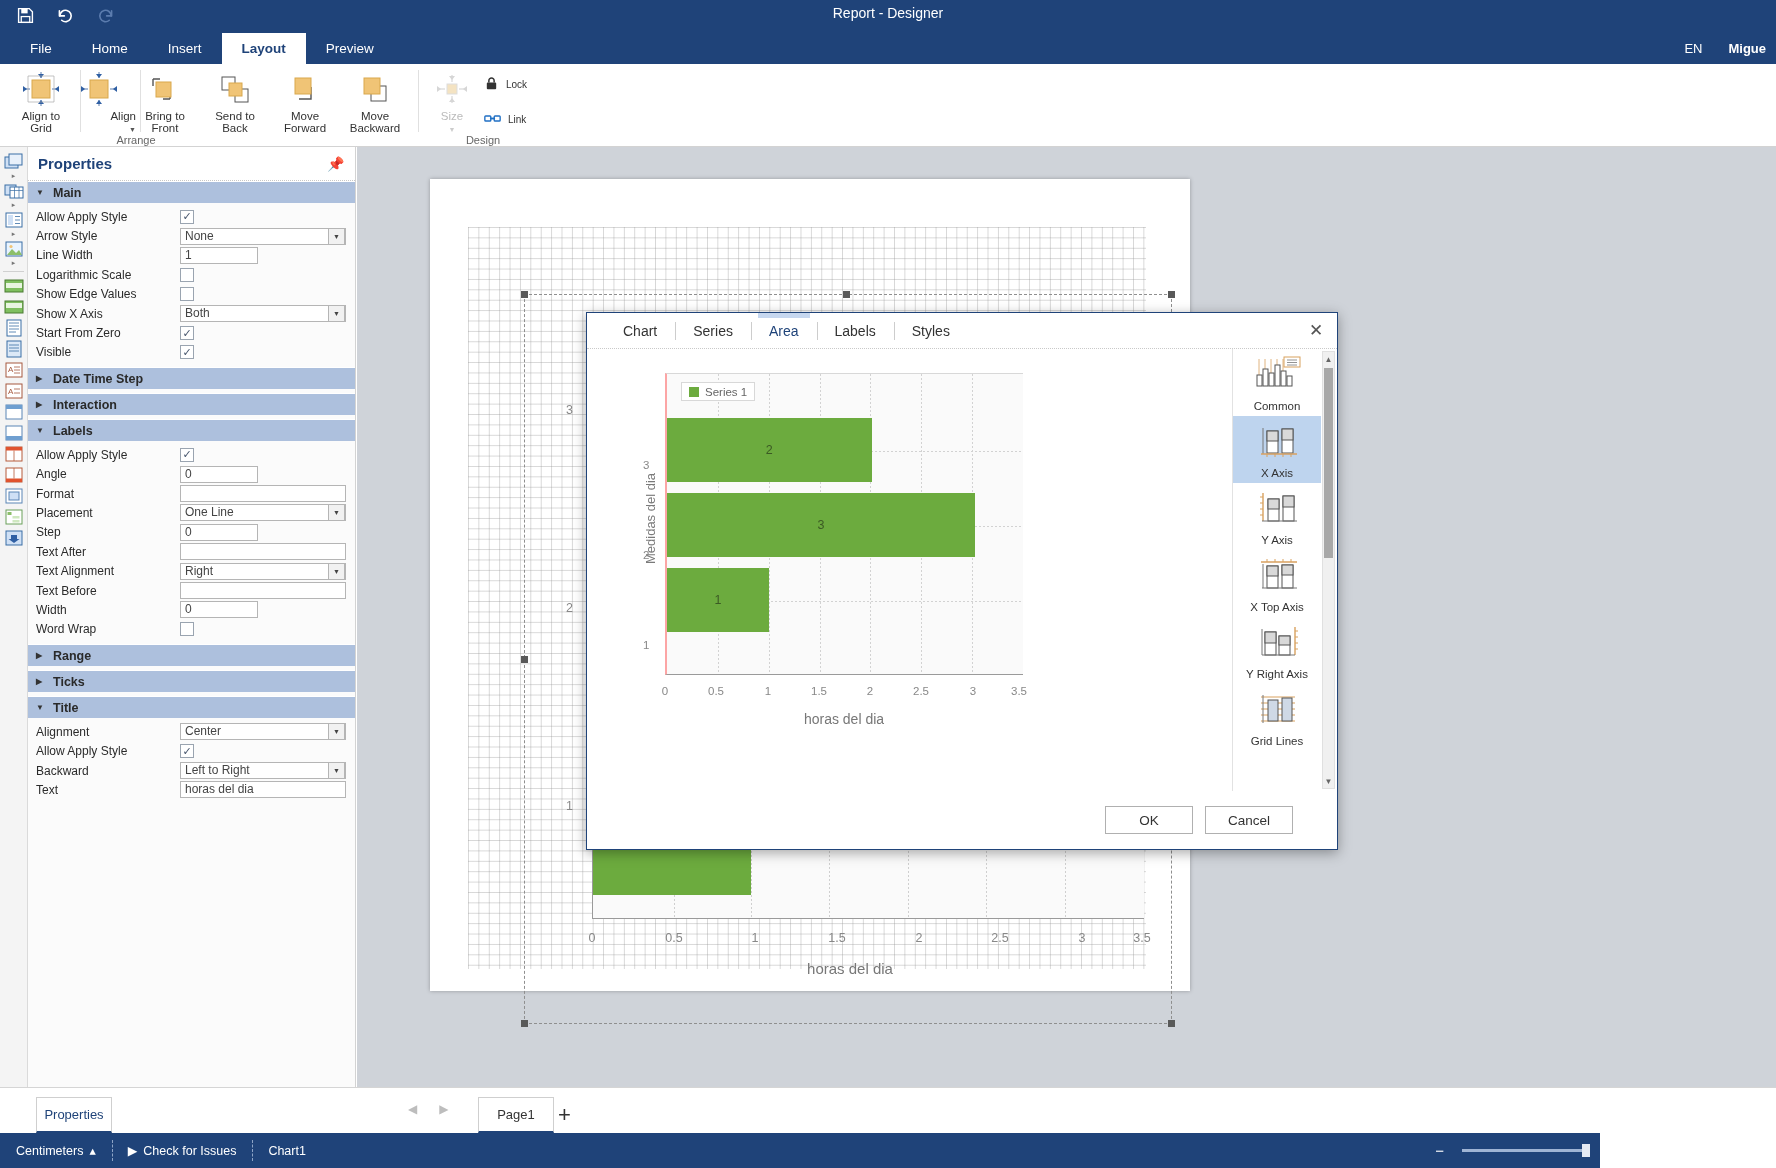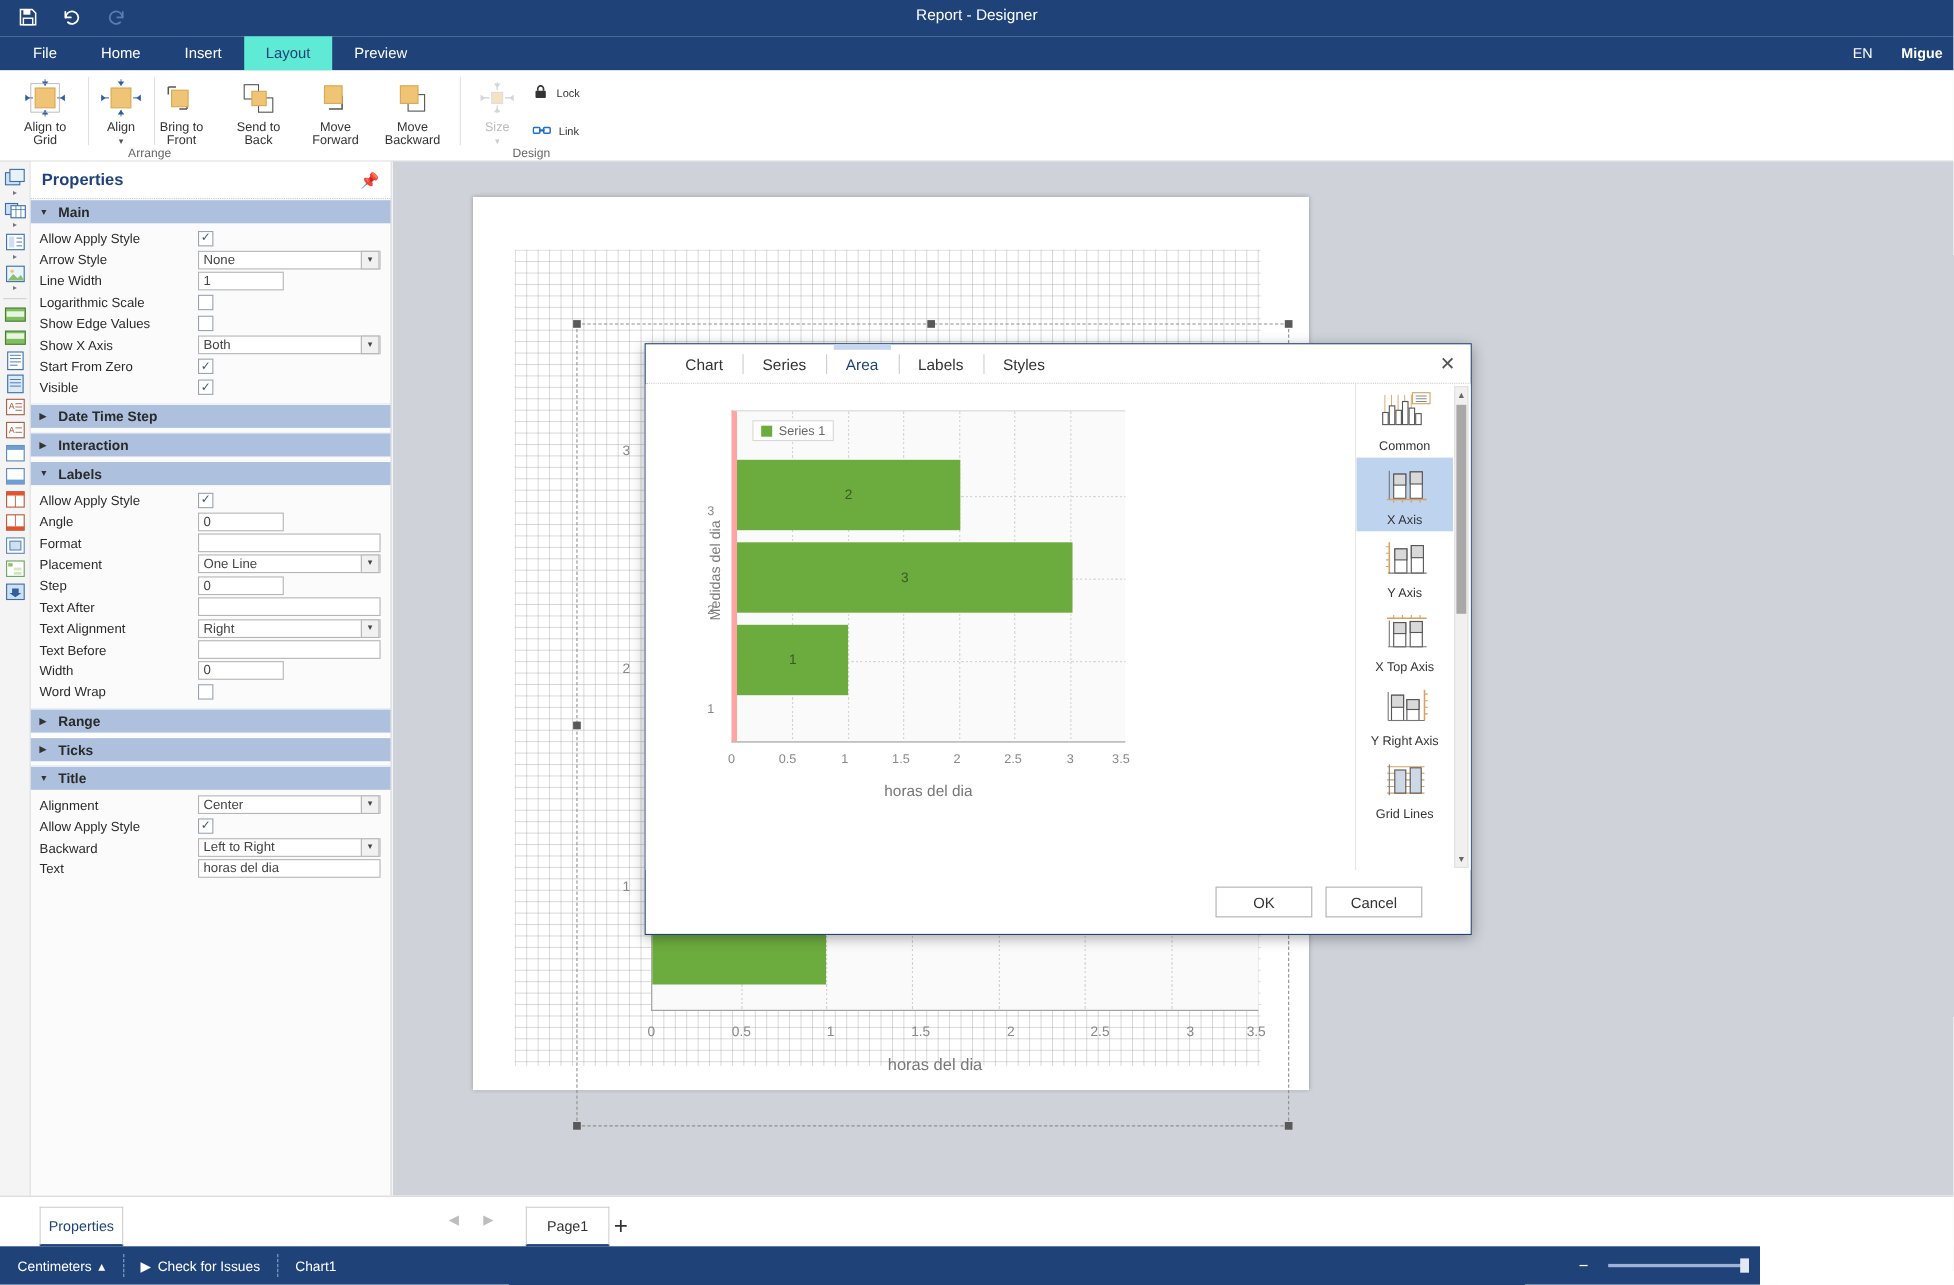--- a/index.html
+++ b/index.html
@@ -25,21 +25,21 @@
 
   
   .ribbon-tabs {
     position: absolute; top: 33px; left: 0; width: 1776px; height: 31px;
     background: #1f4379;
   }
   .rtab {
     position: relative; float: left; height: 31px; padding: 0 20px;
     line-height: 31px; font-size: 13.5px; color: #ffffff; cursor: default;
   }
-  .rtab.active { background: #5eead4; color: #1f4379; font-weight: normal; }
+  .rtab.active { background: #ffffff; color: #1f4379; font-weight: bold; }
   .tb-right { position: absolute; right: 0; top: 0; height: 31px;
               display: flex; align-items: center; gap: 26px; padding-right: 10px; justify-content: flex-end; }
   .tb-right span { color: #fff; font-size: 13px; }
   .tb-right .user { font-weight: bold; }
 
   
   .ribbon {
     position: absolute; top: 64px; left: 0; width: 1776px; height: 83px;
     background: #ffffff; border-bottom: 1px solid #d3d3d3;
   }
@@ -186,21 +186,21 @@
   }
   
   .dchart { position: absolute; left: 36px; top: 24px; width: 400px; height: 360px; }
   .dchart .yttl {
     position: absolute; left: -68px; top: 138px; width: 190px;
     transform: rotate(-90deg); transform-origin: 50% 50%;
     text-align: center; font-size: 13px; color: #7a7a7a;
   }
   .dchart .plot {
     position: absolute; left: 42px; top: 0; right: 0; bottom: 58px;
-    background: #fafafa; border-left: 5px solid #fca5a5; border-bottom: 1px solid #9a9a9a;
+    background: #fafafa; border-left: 2px solid #fca5a5; border-bottom: 1px solid #9a9a9a;
     border-top: 1px solid #d8d8d8;
   }
   .dchart .bar { position: absolute; background: #6cab3e; }
   .dchart .bar span {
     position: absolute; left: 50%; top: 50%; transform: translate(-50%,-50%);
     font-size: 12.5px; color: #3b5a24;
   }
   .dchart .vgrid { position: absolute; top: 0; bottom: 0; width: 1px;
     background: repeating-linear-gradient(to bottom, #d2d2d2 0 2px, transparent 2px 4px); }
   .dchart .hgrid { position: absolute; left: 0; right: 0; height: 1px;
@@ -348,21 +348,21 @@
               <path d="M40 16l-4 3 4 3z" fill="#2f5fa3"></path>
             <line x1="9" y1="6" x2="35" y2="6" stroke="#aaa" stroke-width=".7"></line>
             <line x1="9" y1="32" x2="35" y2="32" stroke="#aaa" stroke-width=".7"></line>
             <line x1="9" y1="6" x2="9" y2="32" stroke="#aaa" stroke-width=".7"></line>
             <line x1="35" y1="6" x2="35" y2="32" stroke="#aaa" stroke-width=".7"></line>
           </svg>
         </div>
         <div class="cap"><span>Align to</span><br><span>Grid</span></div>
       </div>
       <div class="rsep" style="left:80px;"></div>
-      <div class="ritem" style="left:73px;">
+      <div class="ritem" style="left:62px;text-align:right;">
         <div class="ico">
           <svg width="44" height="38" viewBox="0 0 44 38">
             <rect x="13" y="10" width="18" height="18" fill="#f0c476" stroke="#d9a84c"></rect>
             <line x1="4" y1="19" x2="11" y2="19" stroke="#5b7cae"></line>
               <line x1="33" y1="19" x2="40" y2="19" stroke="#5b7cae"></line>
             <line x1="22" y1="2" x2="22" y2="8" stroke="#5b7cae"></line>
               <line x1="22" y1="30" x2="22" y2="36" stroke="#5b7cae"></line>
             <path d="M19 4l3 4 3-4z" fill="#2f5fa3"></path>
               <path d="M19 34l3-4 3 4z" fill="#2f5fa3"></path>
             <path d="M4 16l4 3-4 3z" fill="#2f5fa3"></path>

